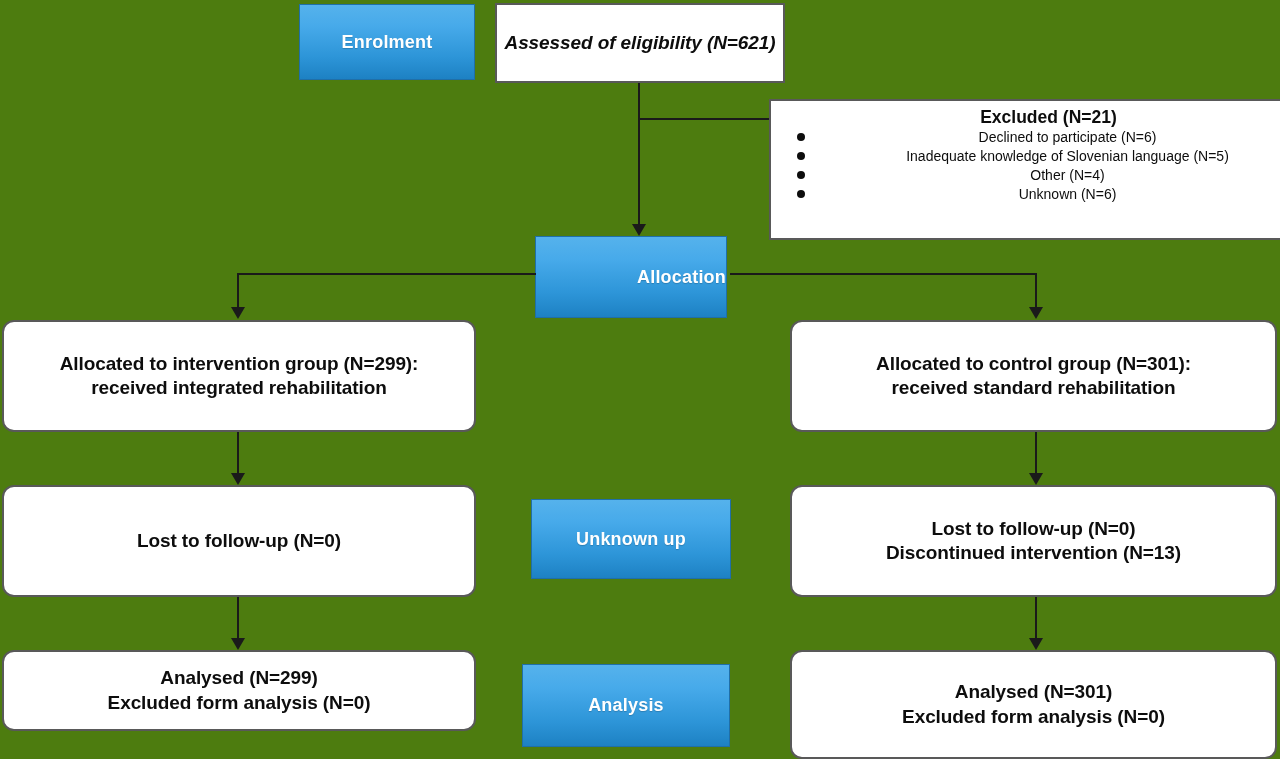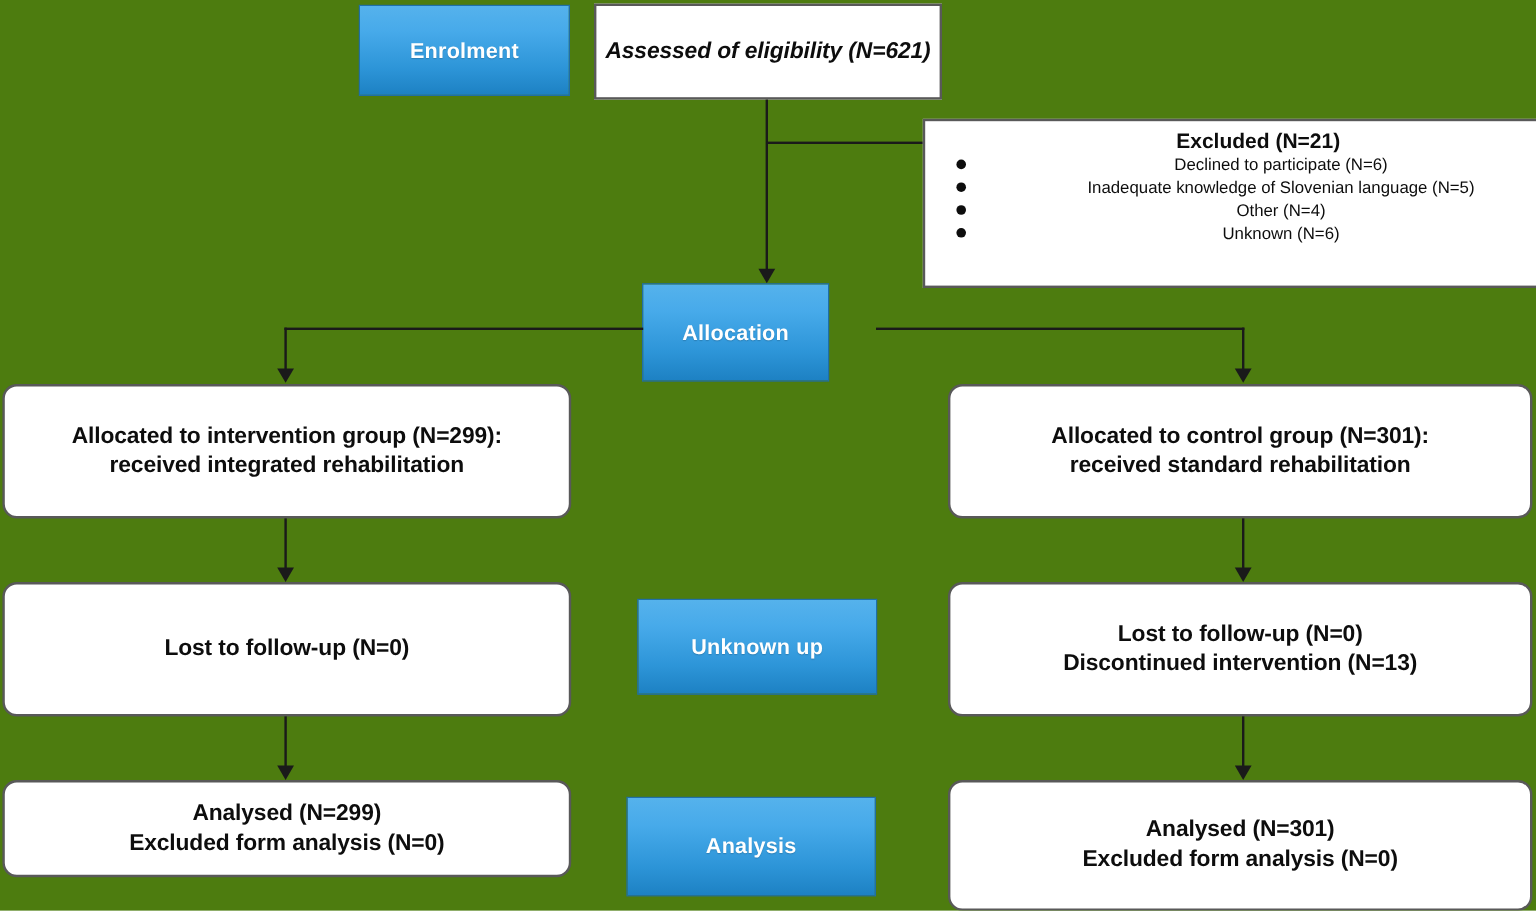--- a/index.html
+++ b/index.html
@@ -132,21 +132,21 @@
         <span class="bullet"></span>
         <span>Other (N=4)</span>
       </li>
       <li>
         <span class="bullet"></span>
         <span>Unknown (N=6)</span>
       </li>
     </ul>
   </div>
 
-  <div class="phase" style="left:535px; top:236px; width:156px; height:82px;">
+  <div class="phase" style="left:535px; top:236px; width:192px; height:82px;justify-content:flex-end;">
     <span>Allocation</span>
   </div>
 
   <div class="conn hline" style="left:237px; top:273px; width:299px; height:2px;"></div>
   <div class="conn vline" style="left:237px; top:273px; width:2px; height:38px;"></div>
   <div class="arrowhead" style="left:231px; top:307px;"></div>
 
   <div class="conn hline" style="left:730px; top:273px; width:307px; height:2px;"></div>
   <div class="conn vline" style="left:1035px; top:273px; width:2px; height:38px;"></div>
   <div class="arrowhead" style="left:1029px; top:307px;"></div>

